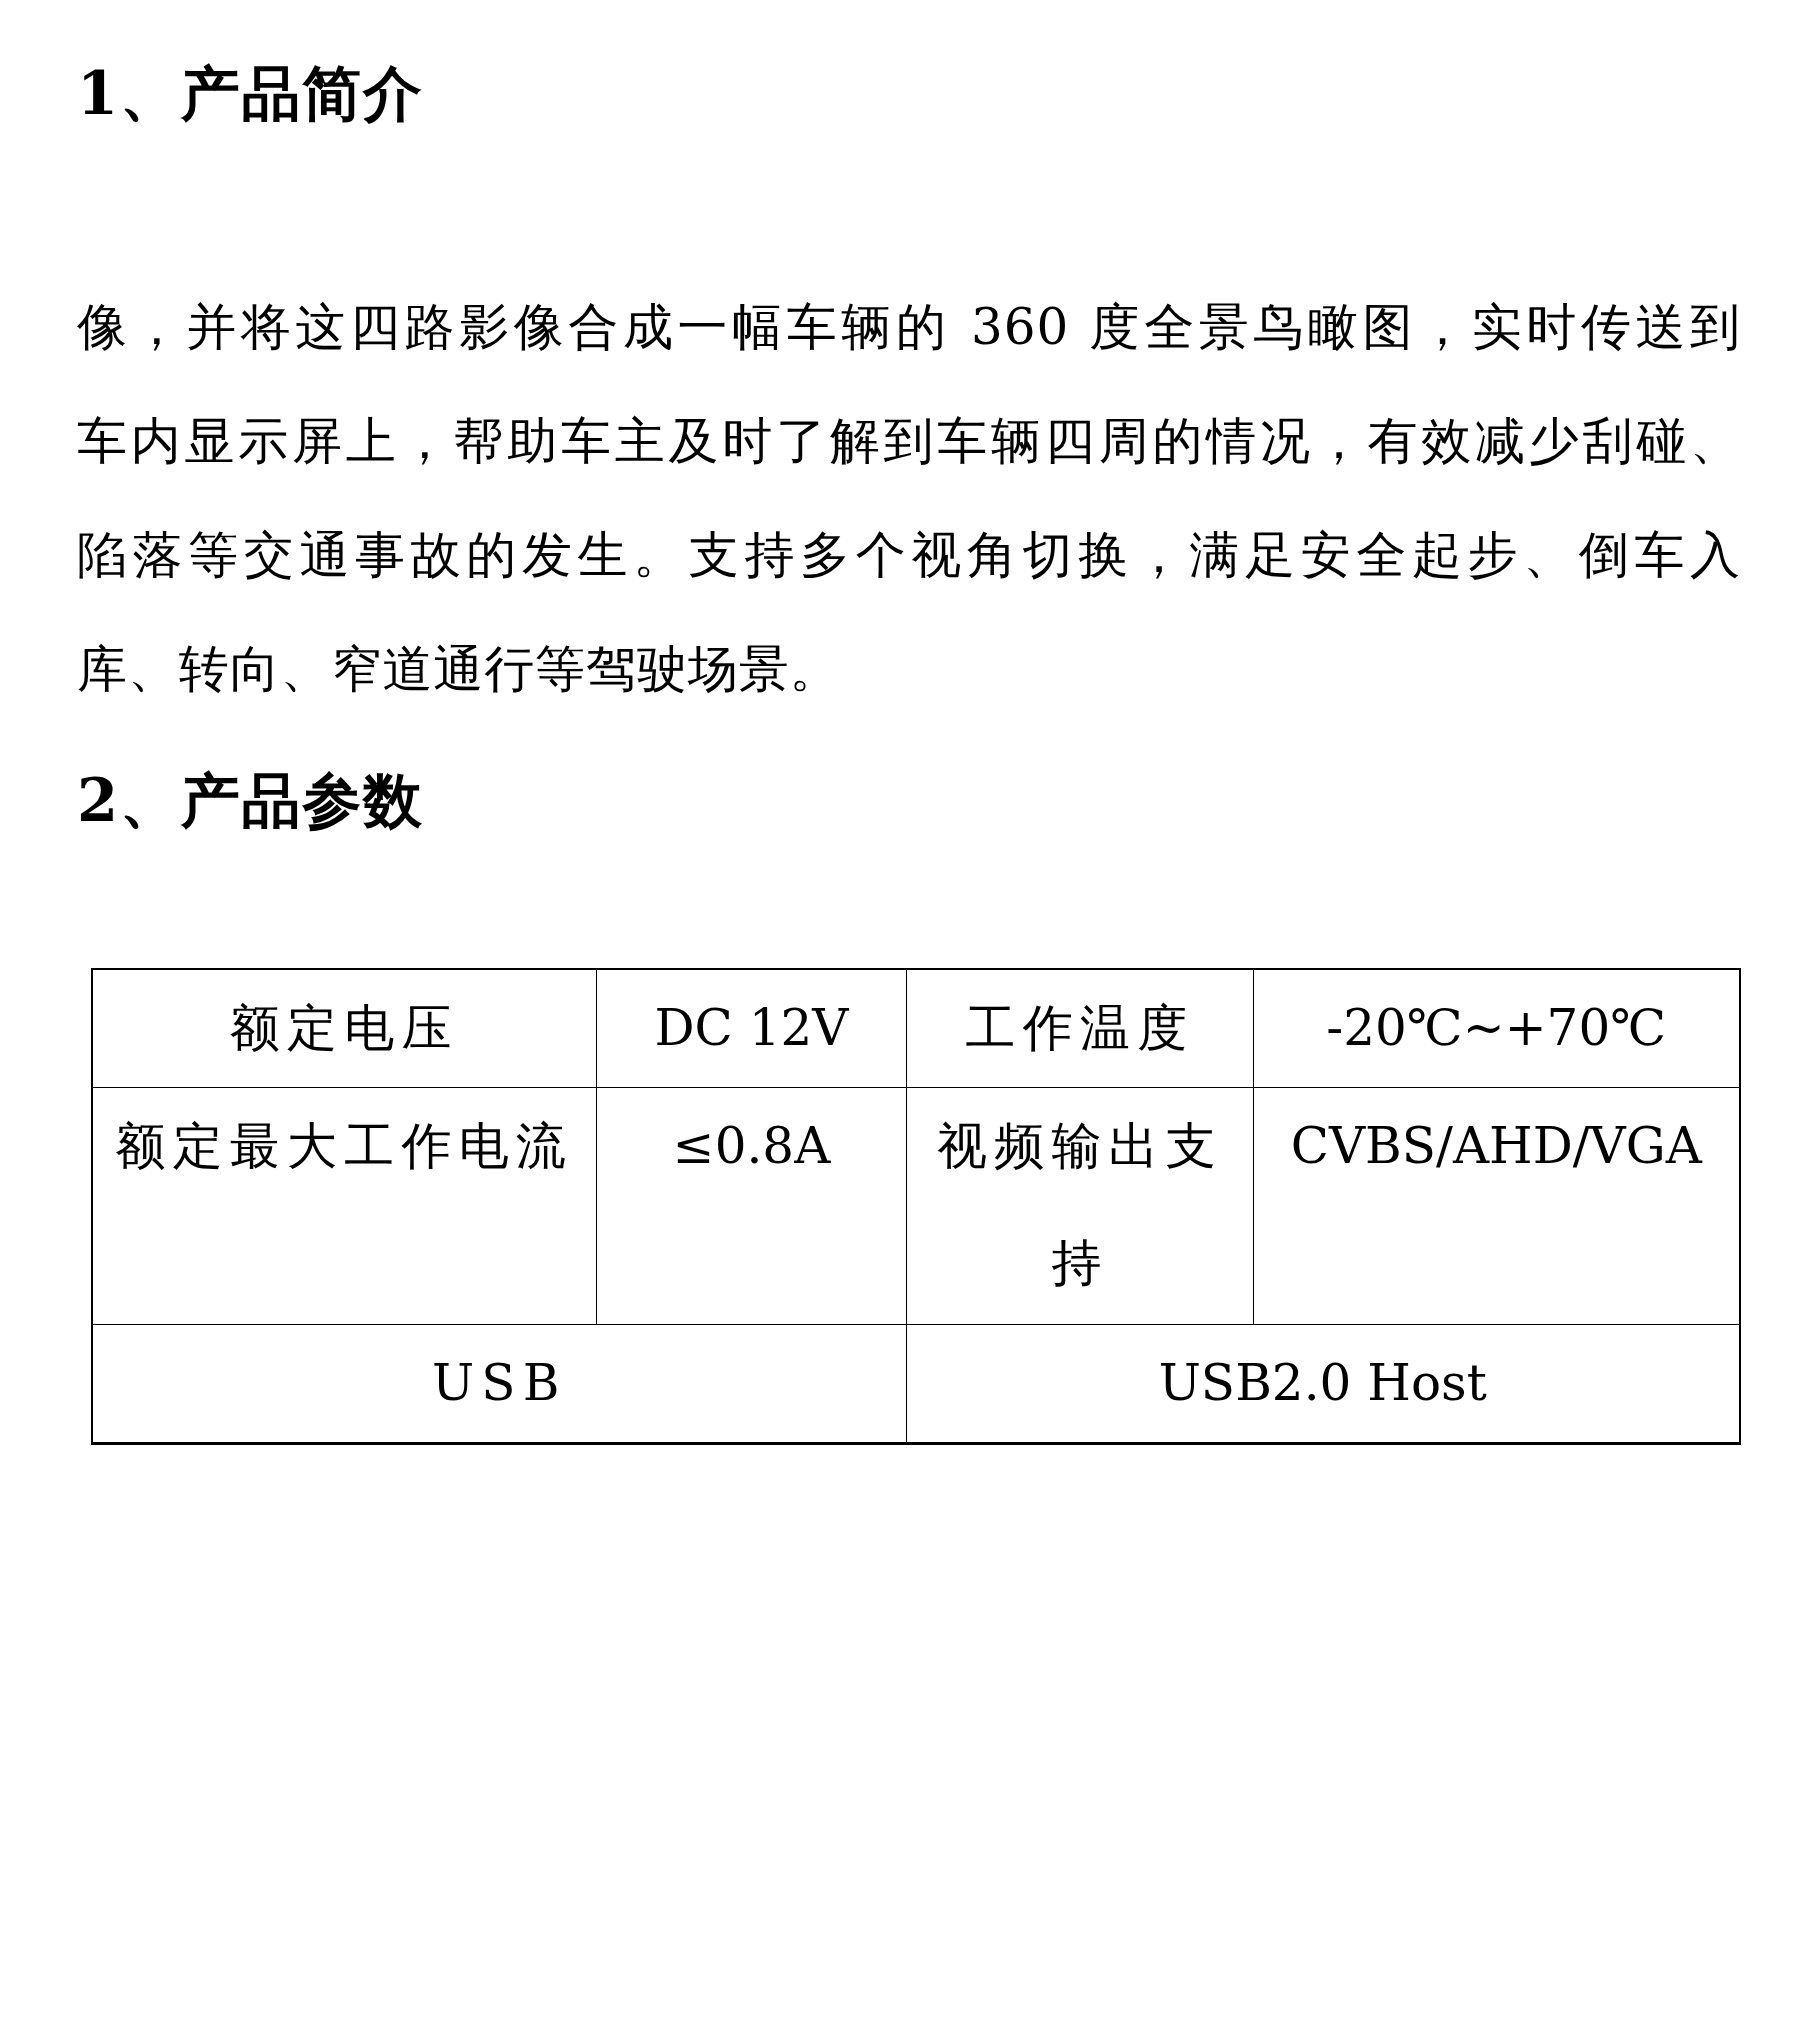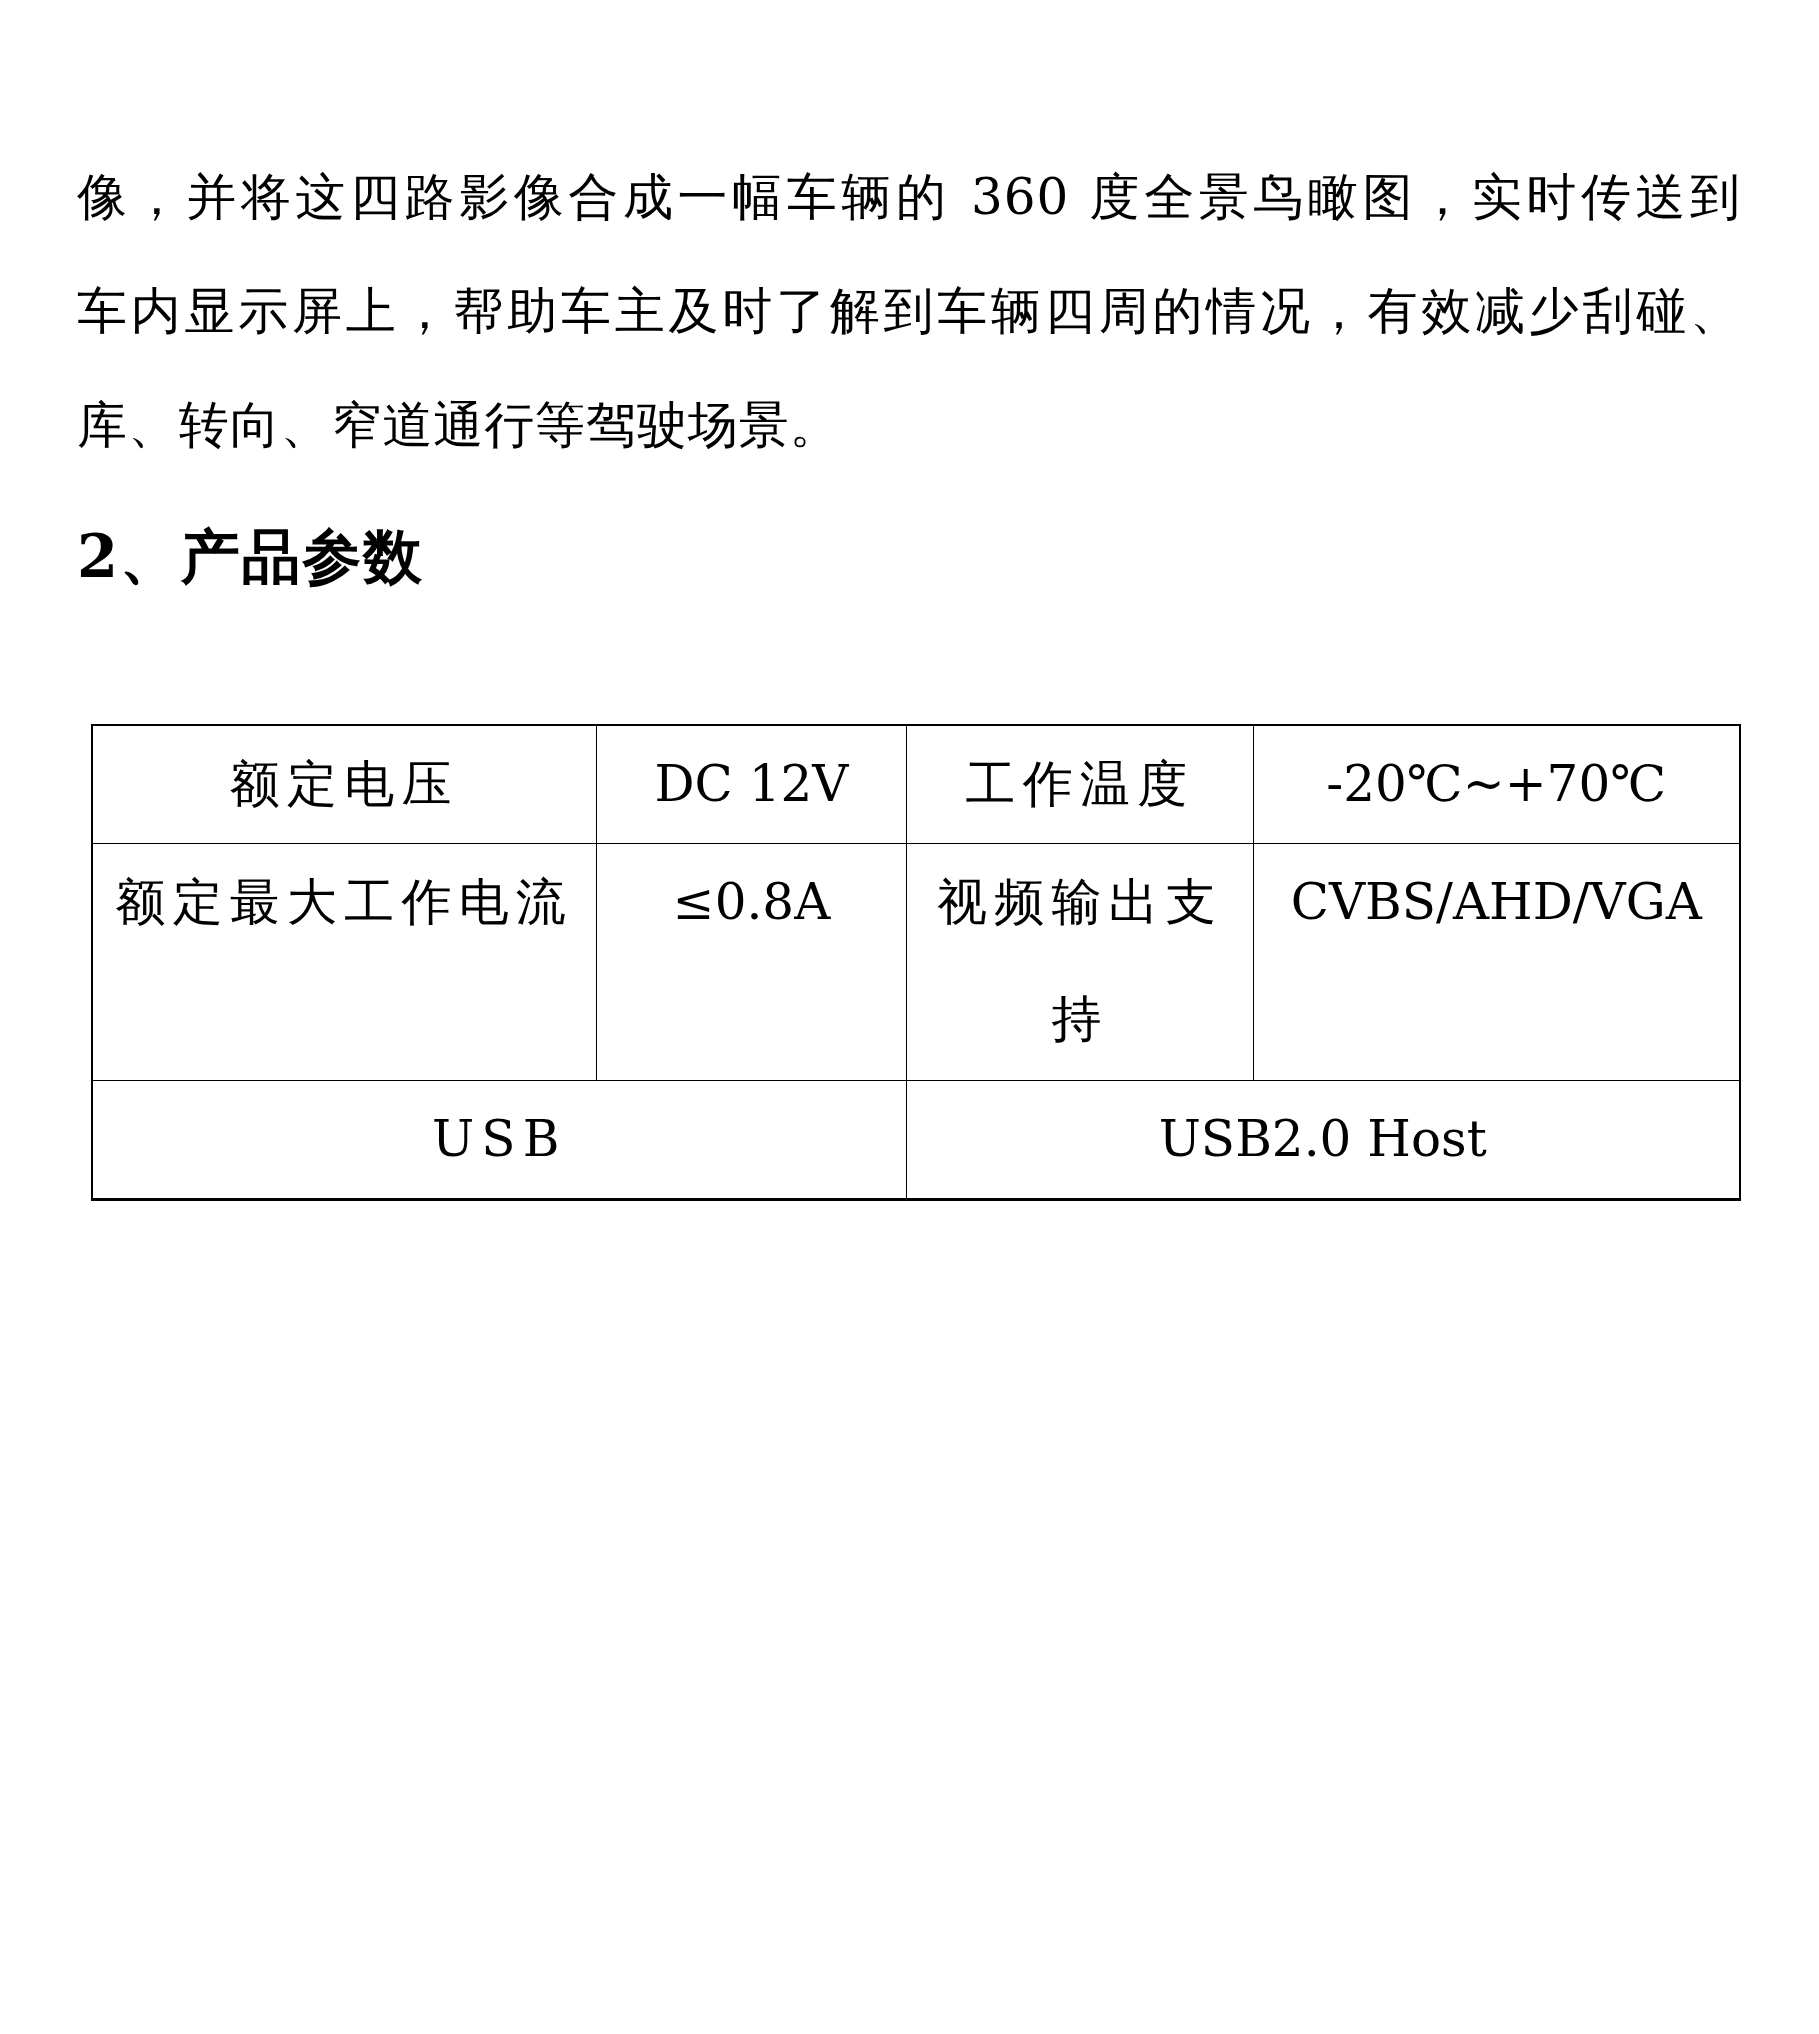--- a/index.html
+++ b/index.html
@@ -81,24 +81,26 @@
   tr.row-double {
     height: 237px;
   }
 </style>
 </head>
 <body>
 
 <div class="page">
   <div class="content">
 
+    <h1 class="heading heading-1">1、产品简介</h1>
 
     <div class="paragraph">
       <div class="pline">像，并将这四路影像合成一幅车辆的 360 度全景鸟瞰图，实时传送到</div>
       <div class="pline">车内显示屏上，帮助车主及时了解到车辆四周的情况，有效减少刮碰、</div>
+      <div class="pline">陷落等交通事故的发生。支持多个视角切换，满足安全起步、倒车入</div>
       <div class="pline last">库、转向、窄道通行等驾驶场景。</div>
     </div>
 
     <h1 class="heading heading-2">2、产品参数</h1>
 
     <table class="spec-table">
       <colgroup>
         <col style="width:505px">
         <col style="width:310px">
         <col style="width:347px">

